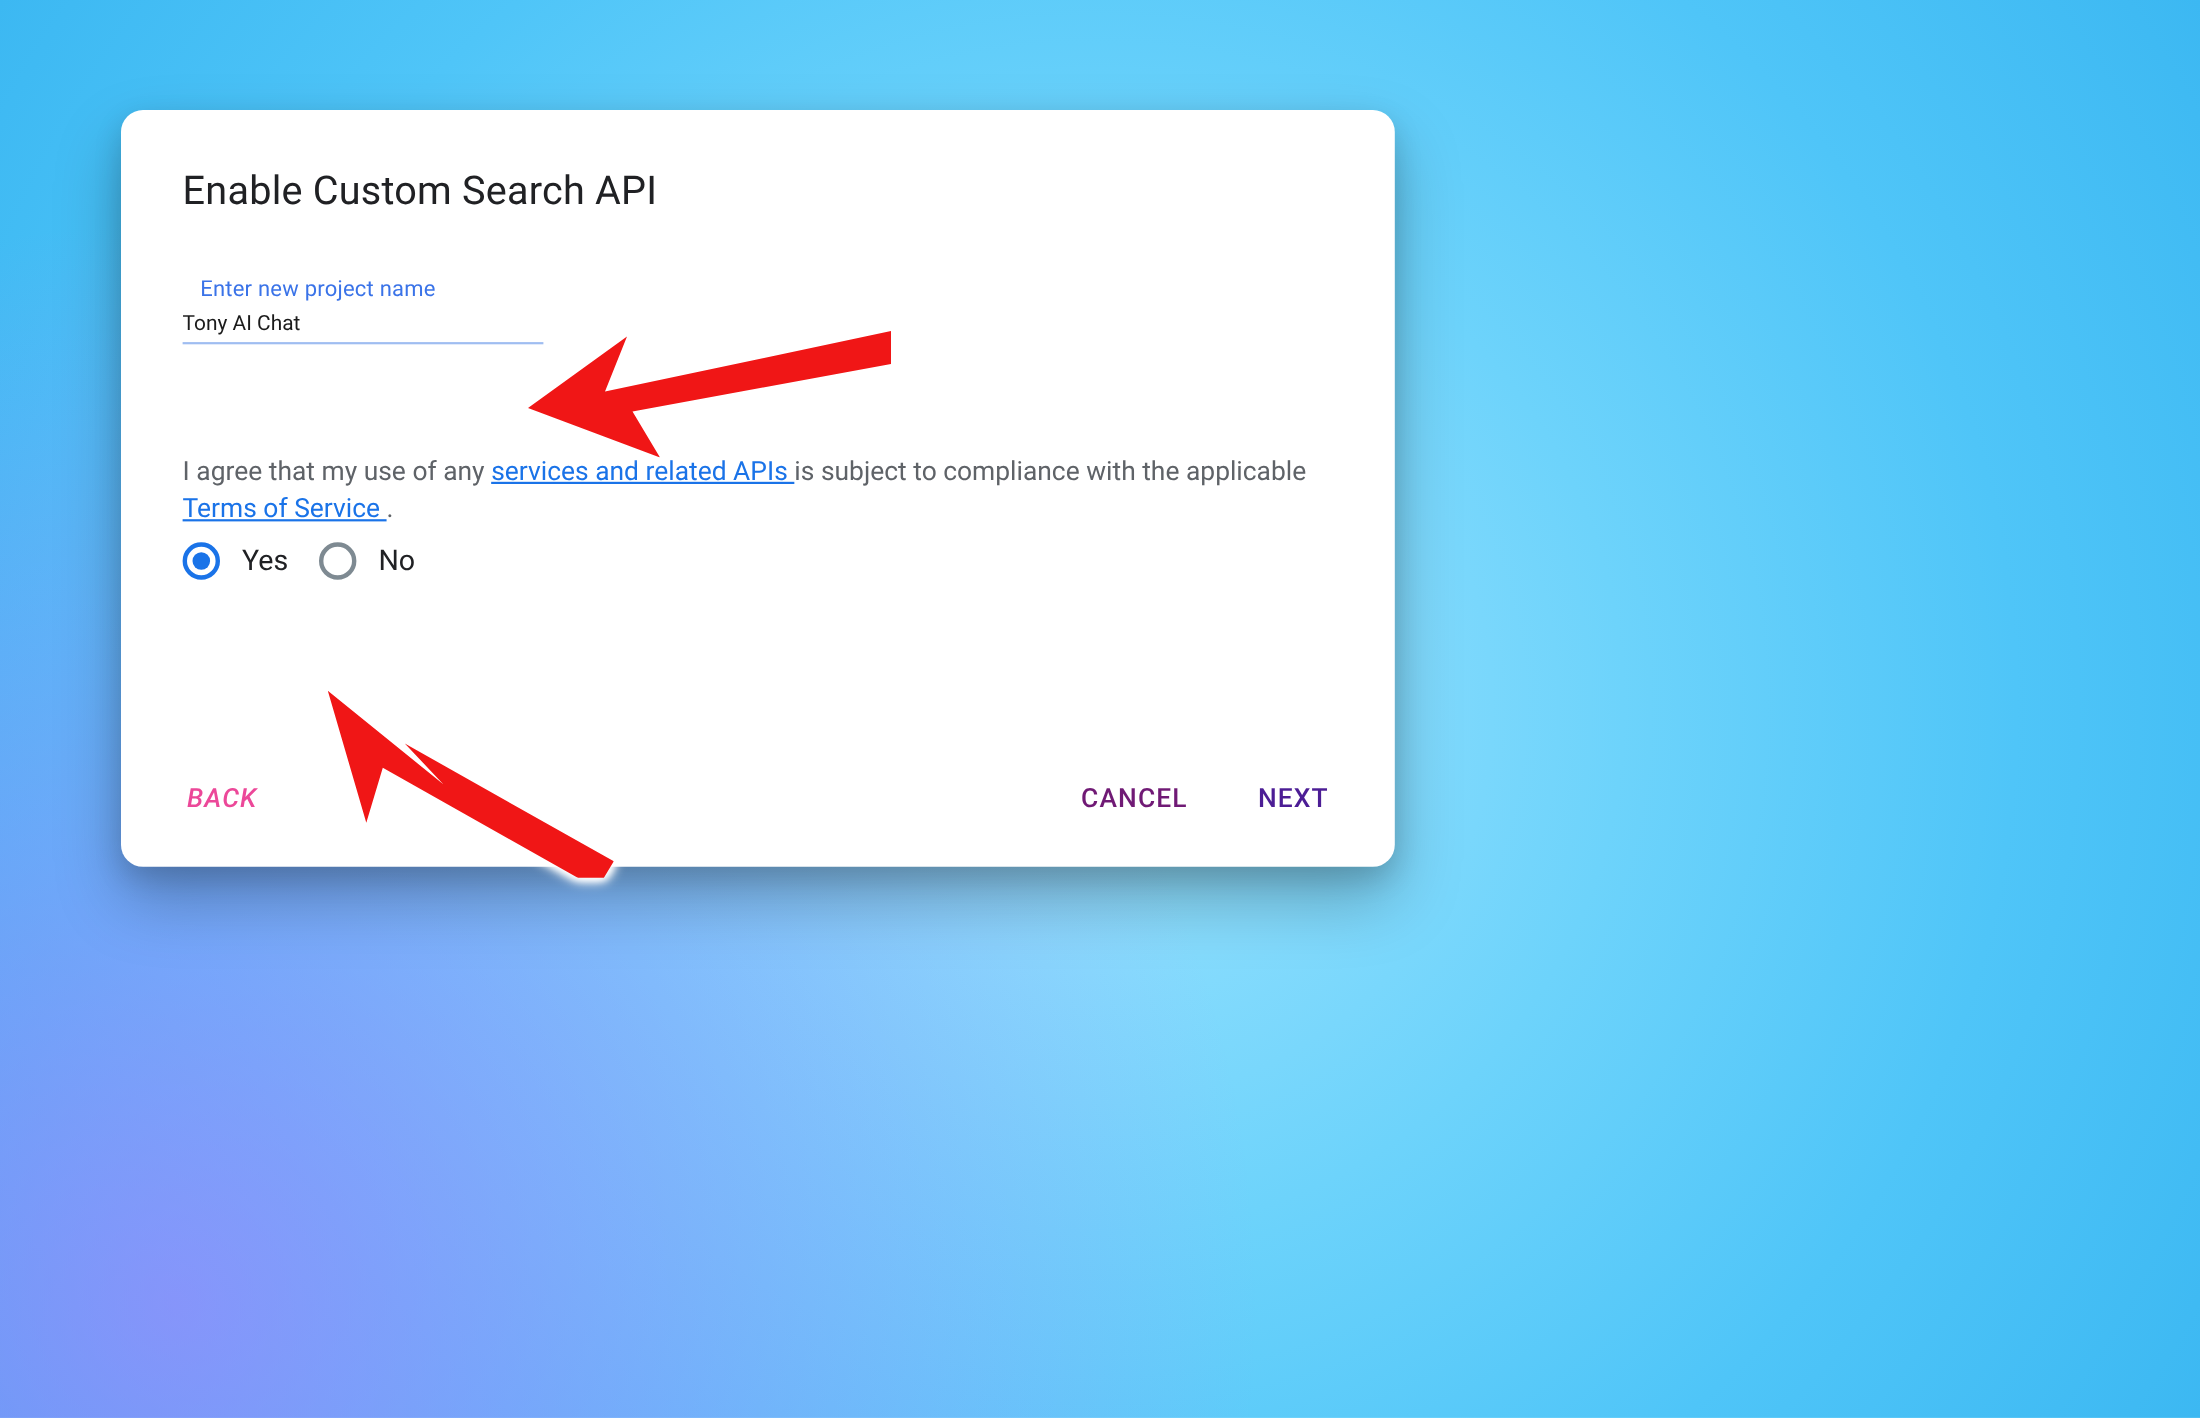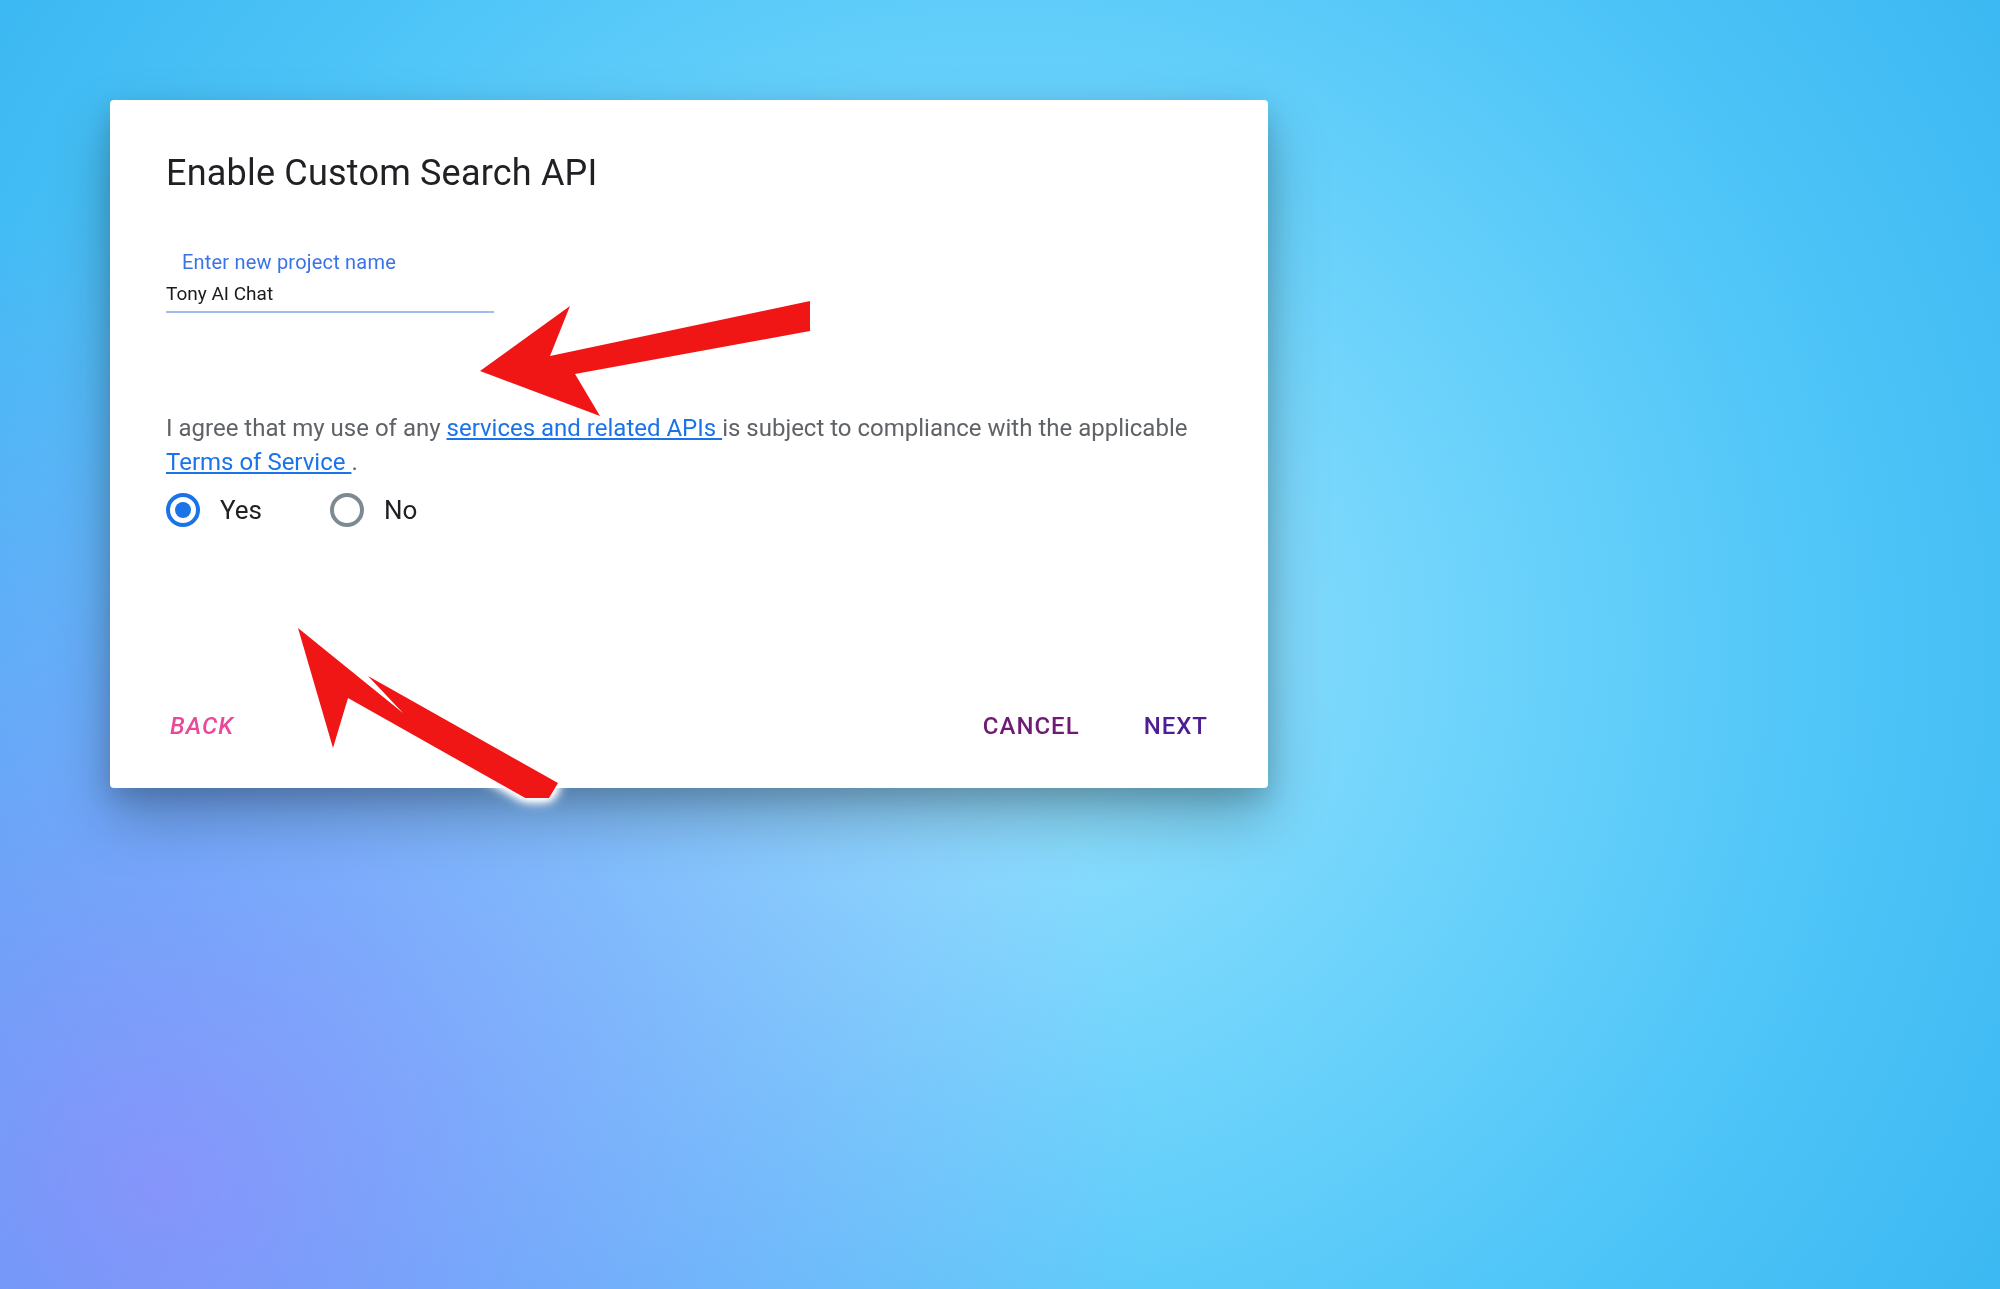--- a/index.html
+++ b/index.html
@@ -6,34 +6,34 @@
     html,body{width:100%;height:100%;}
     body{
       width:2000px;height:1289px;
       background:
         radial-gradient(circle at 8% 92%, rgba(186,114,255,0.55) 0%, rgba(186,114,255,0) 45%),
         radial-gradient(circle at 50% 50%, #9de3ff 0%, #6dd3fb 40%, #4fc5f8 70%, #3cb8f2 100%);
       position:relative;overflow:hidden;
     }
     .card{
       position:absolute;left:110px;top:100px;width:1158px;height:688px;
-      background:#fff;border-radius:4px;
+      background:#fff;border-radius:20px;
       box-shadow:0 30px 60px rgba(0,0,0,0.25),0 10px 25px rgba(0,0,0,0.15);
       padding:52px 56px 40px 56px;
     }
     .title{font-size:36px;font-weight:400;color:#202124;letter-spacing:0.2px;margin-bottom:58px;}
     .field{position:relative;width:328px;margin-bottom:98px;}
     .field-label{position:absolute;top:-2px;left:16px;font-size:20px;color:#3a73e8;letter-spacing:0.2px;}
     .field-input{
       width:100%;padding:30px 0 6px 0;border:none;border-bottom:2px solid #9fbdf1;
       font-size:19px;color:#1b1b1b;background:transparent;outline:none;
     }
     .agree-text{font-size:24px;line-height:34px;color:#5f6368;margin-bottom:14px;max-width:1030px;}
     .agree-text a{color:#1a73e8;text-decoration:underline;}
-    .radio-group{display:flex;gap:68px;align-items:center;}
+    .radio-group{display:flex;gap:28px;align-items:center;}
     .radio-option{display:flex;align-items:center;gap:20px;cursor:pointer;}
     .radio-circle{width:34px;height:34px;border-radius:50%;position:relative;flex-shrink:0;}
     .radio-selected{border:4px solid #1a73e8;}
     .radio-selected::after{content:"";position:absolute;top:50%;left:50%;transform:translate(-50%,-50%);width:16px;height:16px;border-radius:50%;background:#1a73e8;}
     .radio-unselected{border:4px solid #7e8a92;}
     .radio-label{font-size:26px;color:#202124;}
     .card-actions{position:absolute;left:56px;right:56px;bottom:40px;display:flex;align-items:center;}
     .btn{font-size:24px;letter-spacing:1px;font-weight:500;cursor:pointer;background:none;border:none;padding:8px 4px;}
     .btn-back{color:#ec4899;font-style:italic;}
     .spacer{flex:1;}

